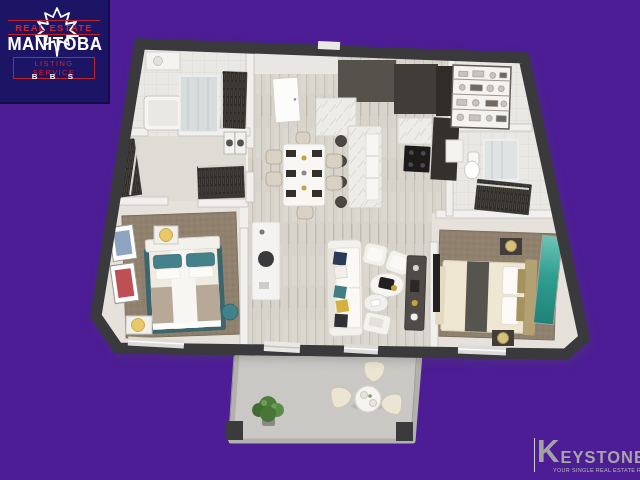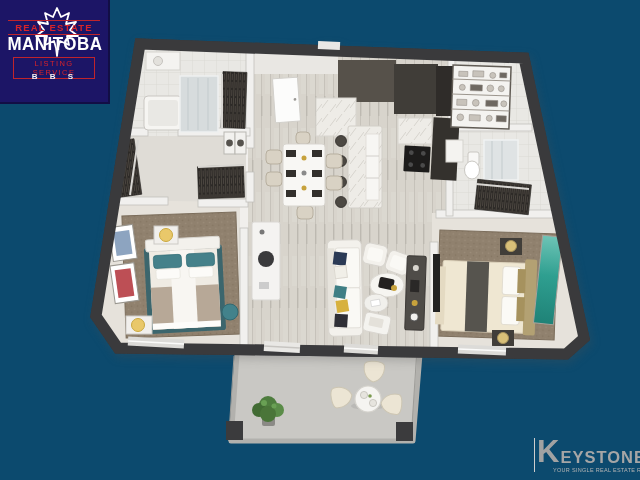--- a/index.html
+++ b/index.html
@@ -1,17 +1,17 @@
 <!DOCTYPE html>
 <html><head>
 <meta charset="utf-8">
 <style>
   html,body{margin:0;padding:0;background:#ffffff;}
   body{width:640px;height:480px;overflow:hidden;font-family:"Liberation Sans",sans-serif;}
-  #stage{position:relative;width:640px;height:480px;background:#0c4a6e;}
+  #stage{position:relative;width:640px;height:480px;background:#4c1d95;}
 
   
   .mls{position:absolute;left:0;top:0;width:110px;height:104px;background:#1c1566;
        border-right:2px solid #120e45;border-bottom:2px solid #120e45;box-sizing:border-box;}
   .mls .leaf{position:absolute;left:33px;top:6px;}
   .mls .line-top{position:absolute;left:8px;top:20px;width:92px;text-align:center;
        color:#d8232a;font-weight:bold;font-size:9.5px;letter-spacing:1.2px;
        border-top:1px solid #c0242b;border-bottom:1px solid #c0242b;padding:1px 0;}
   .mls .name{position:absolute;left:0;top:34px;width:110px;text-align:center;color:#ffffff;
        font-weight:bold;font-size:17.5px;letter-spacing:.5px;transform:scaleX(.97);}

